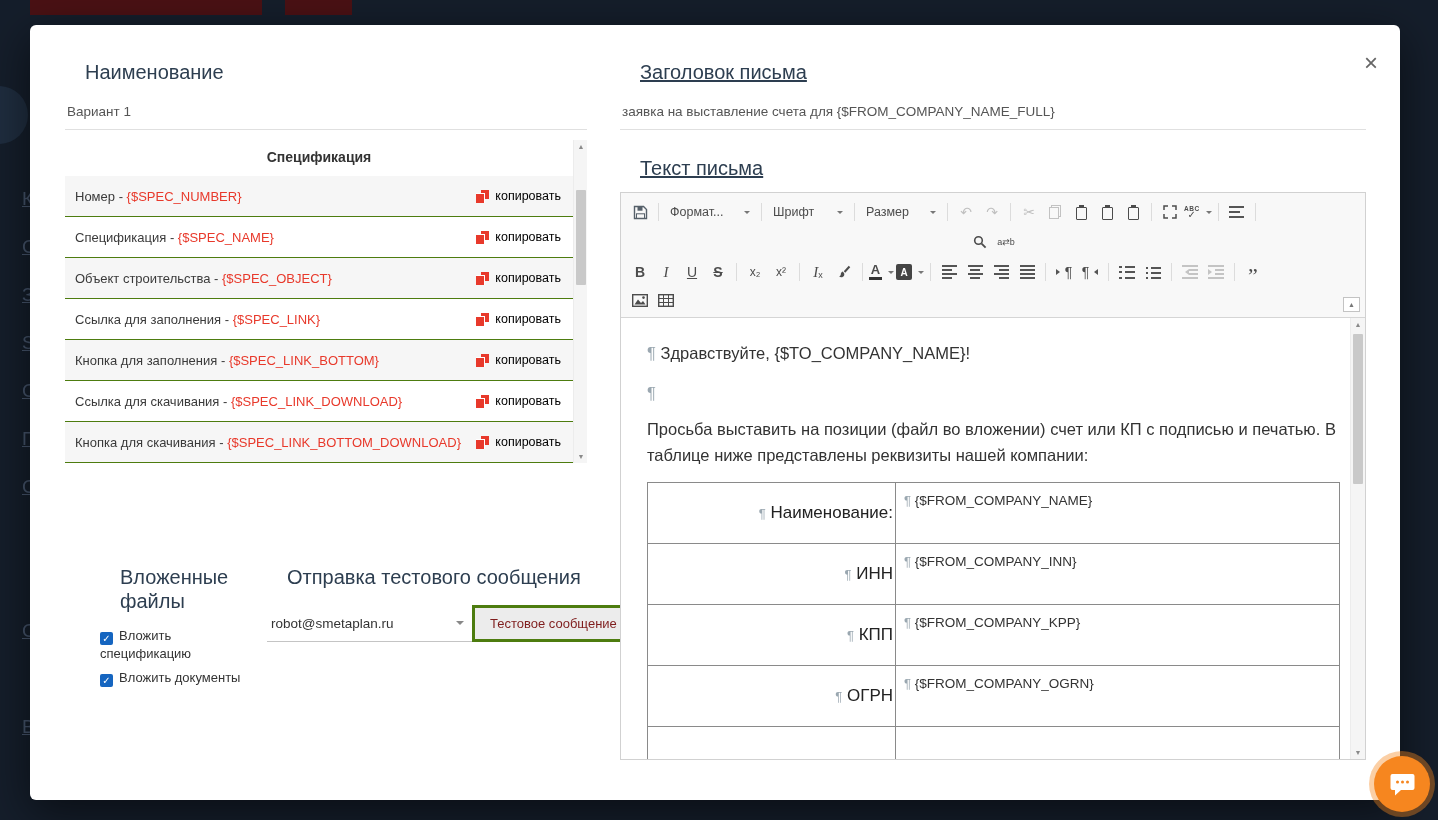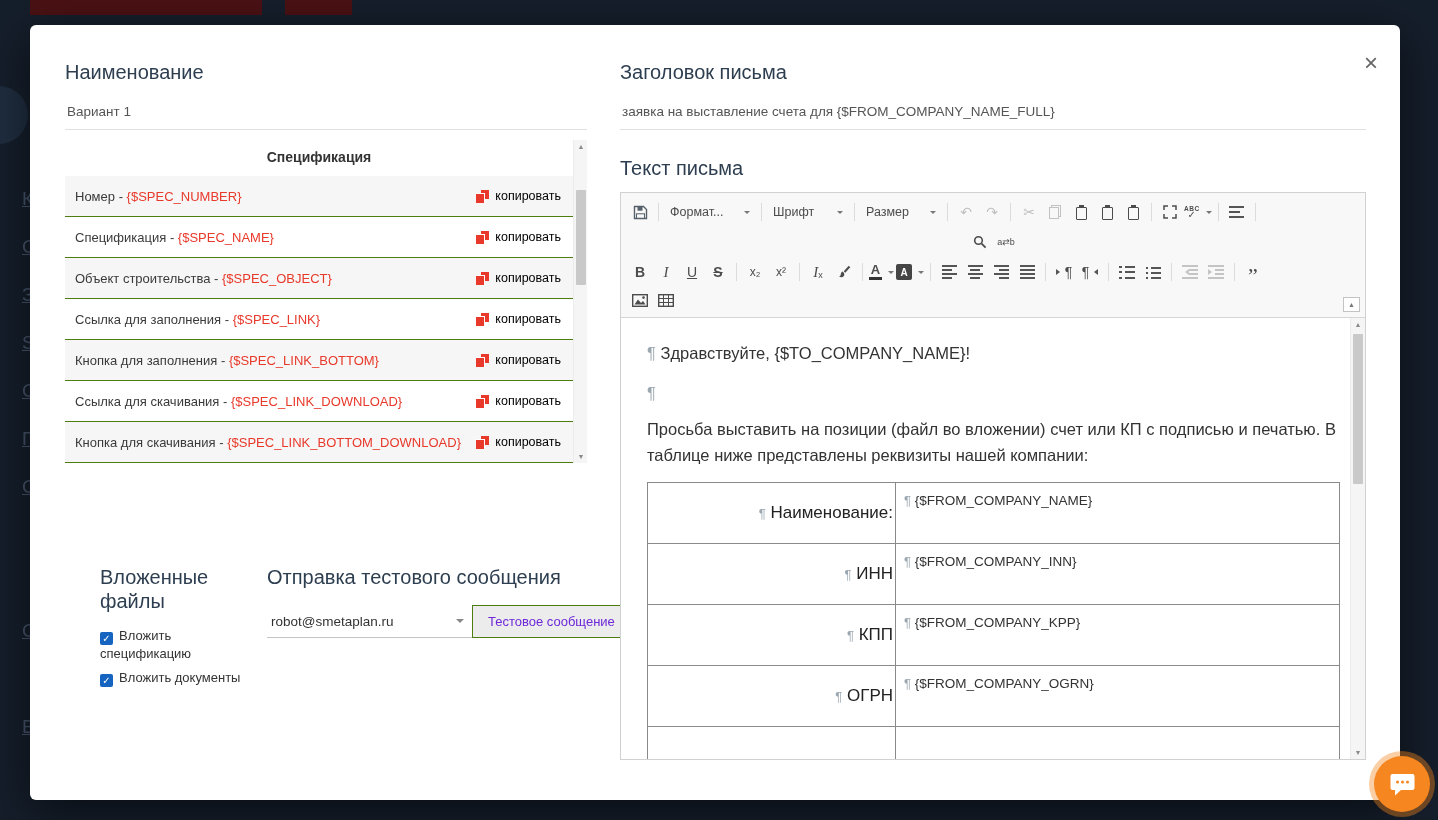--- a/index.html
+++ b/index.html
@@ -10,21 +10,21 @@
   .bg-bar { position:absolute; height:15px; top:0; background:#4a1114; }
   .bg-bar1 { left:30px; width:232px; }
   .bg-bar2 { left:285px; width:67px; }
   .bg-circle { position:absolute; left:-30px; top:86px; width:58px; height:58px; border-radius:50%; background:#1f2d3f; }
   .bg-frag { position:absolute; left:22px; width:24px; overflow:hidden; color:rgba(110,130,160,.55); font-size:19px; white-space:nowrap;text-decoration:underline; }
 
   
   .modal { position:absolute; left:30px; top:25px; width:1370px; height:775px; background:#fff; border-radius:6px; box-shadow:0 12px 45px rgba(0,0,0,.55); }
   .close { position:absolute; top:28px; right:22px; font-size:24px; color:#666; line-height:20px; cursor:pointer; }
 
-  h2.hd { font-size:20px; font-weight:400; color:#2d3e50; line-height:24px; }
+  h2.hd { font-size:20px; font-weight:400; color:#2d3e50; line-height:24px;margin-left:20px; }
 
   .uline-input { width:100%; border:0; border-bottom:1px solid #e0e0e0; outline:none; font-family:"Liberation Sans",sans-serif;
                  font-size:13.5px; color:#555; padding:8px 2px 10px 2px; background:transparent; }
 
   
   .col-left { position:absolute; left:35px; top:35px; width:522px; }
   .col-left .hd { margin-bottom:12px; }
   .vars-title { margin-top:28px; }
 
   .spec-table { position:relative; margin-top:10px; padding-right:14px; }
@@ -50,26 +50,26 @@
   .cb-row { display:block; font-size:13px; color:#333; line-height:18px; margin-bottom:6px; cursor:pointer; }
   .cb-row.narrow { width:128px; }
   .cb { display:inline-block; width:13px; height:13px; background:#1565c0; color:#fff; font-size:10px; line-height:13px; text-align:center;
         border-radius:2px; margin-right:6px; vertical-align:-2px; }
 
   .testsend { position:absolute; left:202px; top:505px; width:380px; }
   .ts-row { display:flex; margin-top:16px; align-items:stretch; }
   .select { width:205px; display:flex; align-items:center; justify-content:space-between; border-bottom:1px solid #c4c4c4;
             font-size:13.5px; color:#333; padding:0 8px 0 4px; cursor:pointer; }
   .caret { width:0; height:0; border:4px solid transparent; border-top-color:#888; margin-top:4px; }
-  .ts-btn { border:1px solid #4d7c0f; background:#ececec; color:#6d28d9; font-family:"Liberation Sans",sans-serif; font-size:13px;
+  .ts-btn { border:3px solid #4d7c0f; background:#ececec; color:#7f1d1d; font-family:"Liberation Sans",sans-serif; font-size:13px;
             padding:8px 15px; cursor:pointer; }
 
   
   .col-right { position:absolute; left:590px; top:35px; width:746px; }
-  .col-right .hd { margin-bottom:12px; }
+  .col-right .hd { margin-bottom:12px;text-decoration:underline; }
   .body-title { margin-top:26px; }
 
   .editor { position:relative; margin-top:10px; height:568px; border:1px solid #d1d1d1; display:flex; flex-direction:column; }
   .toolbar { background:#f8f8f8; border-bottom:1px solid #d5d5d5; padding:4px 6px 4px; position:relative; }
   .tb-row { display:flex; align-items:center; min-height:30px; flex-wrap:nowrap; }
   .tb-center { justify-content:center; }
   .ti { min-width:24px; height:24px; display:inline-flex; align-items:center; justify-content:center; margin:0 1px;
         color:#4c4c4c; font-size:14px; border-radius:2px; cursor:pointer; }
   .ti.dis { color:#c0c0c0; cursor:default; }
   .sep { width:1px; height:18px; background:#dcdcdc; margin:0 5px; }

